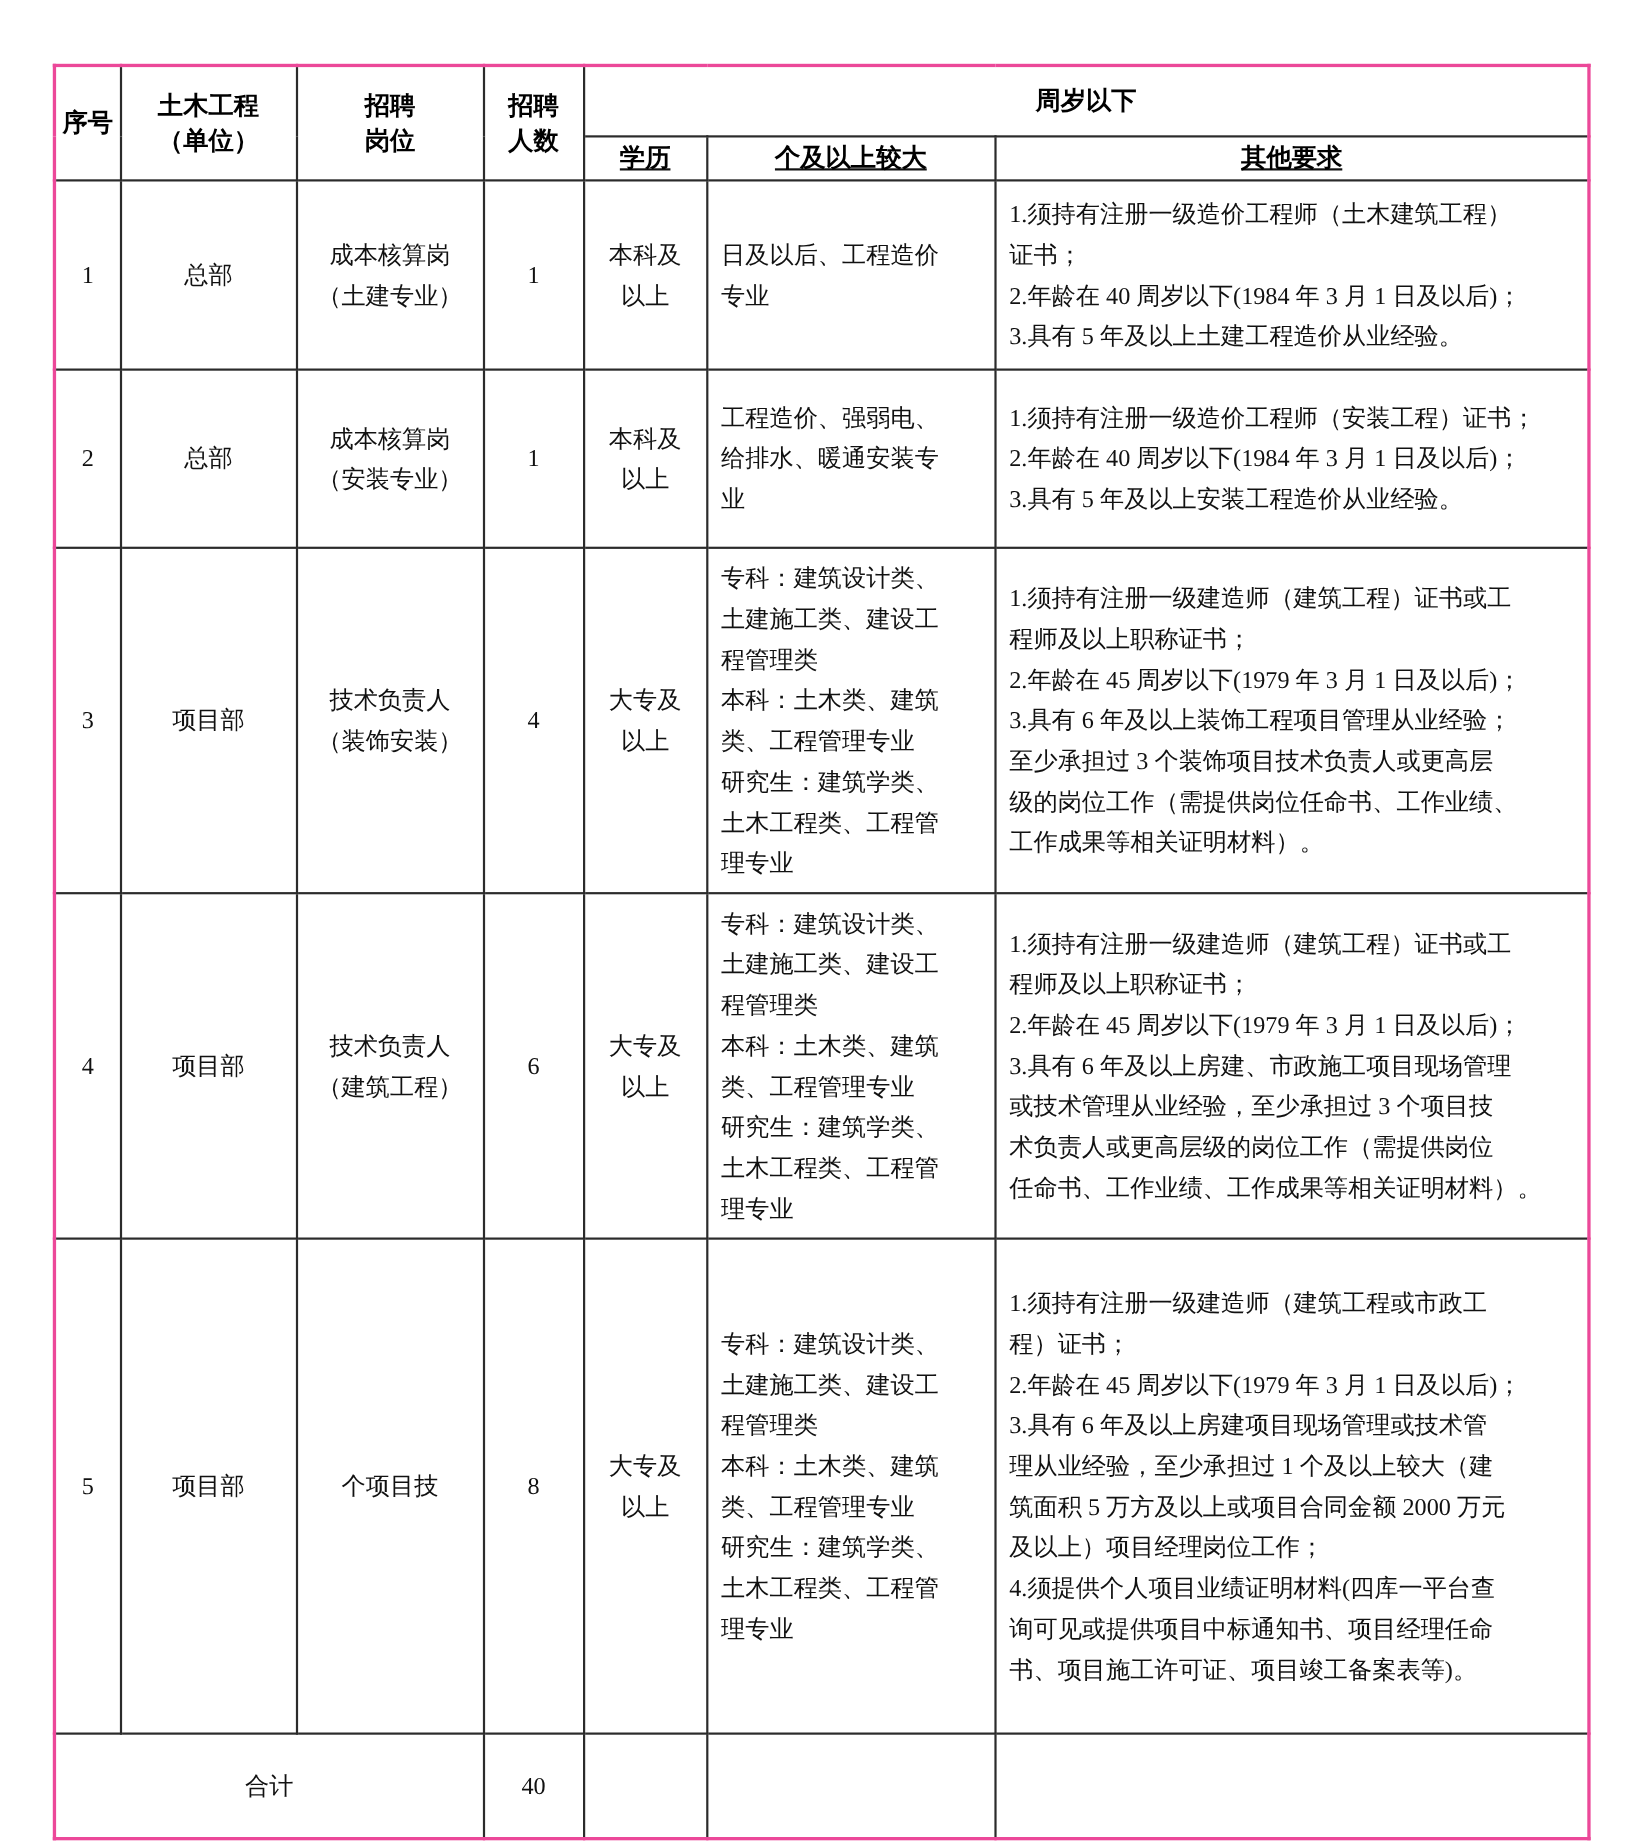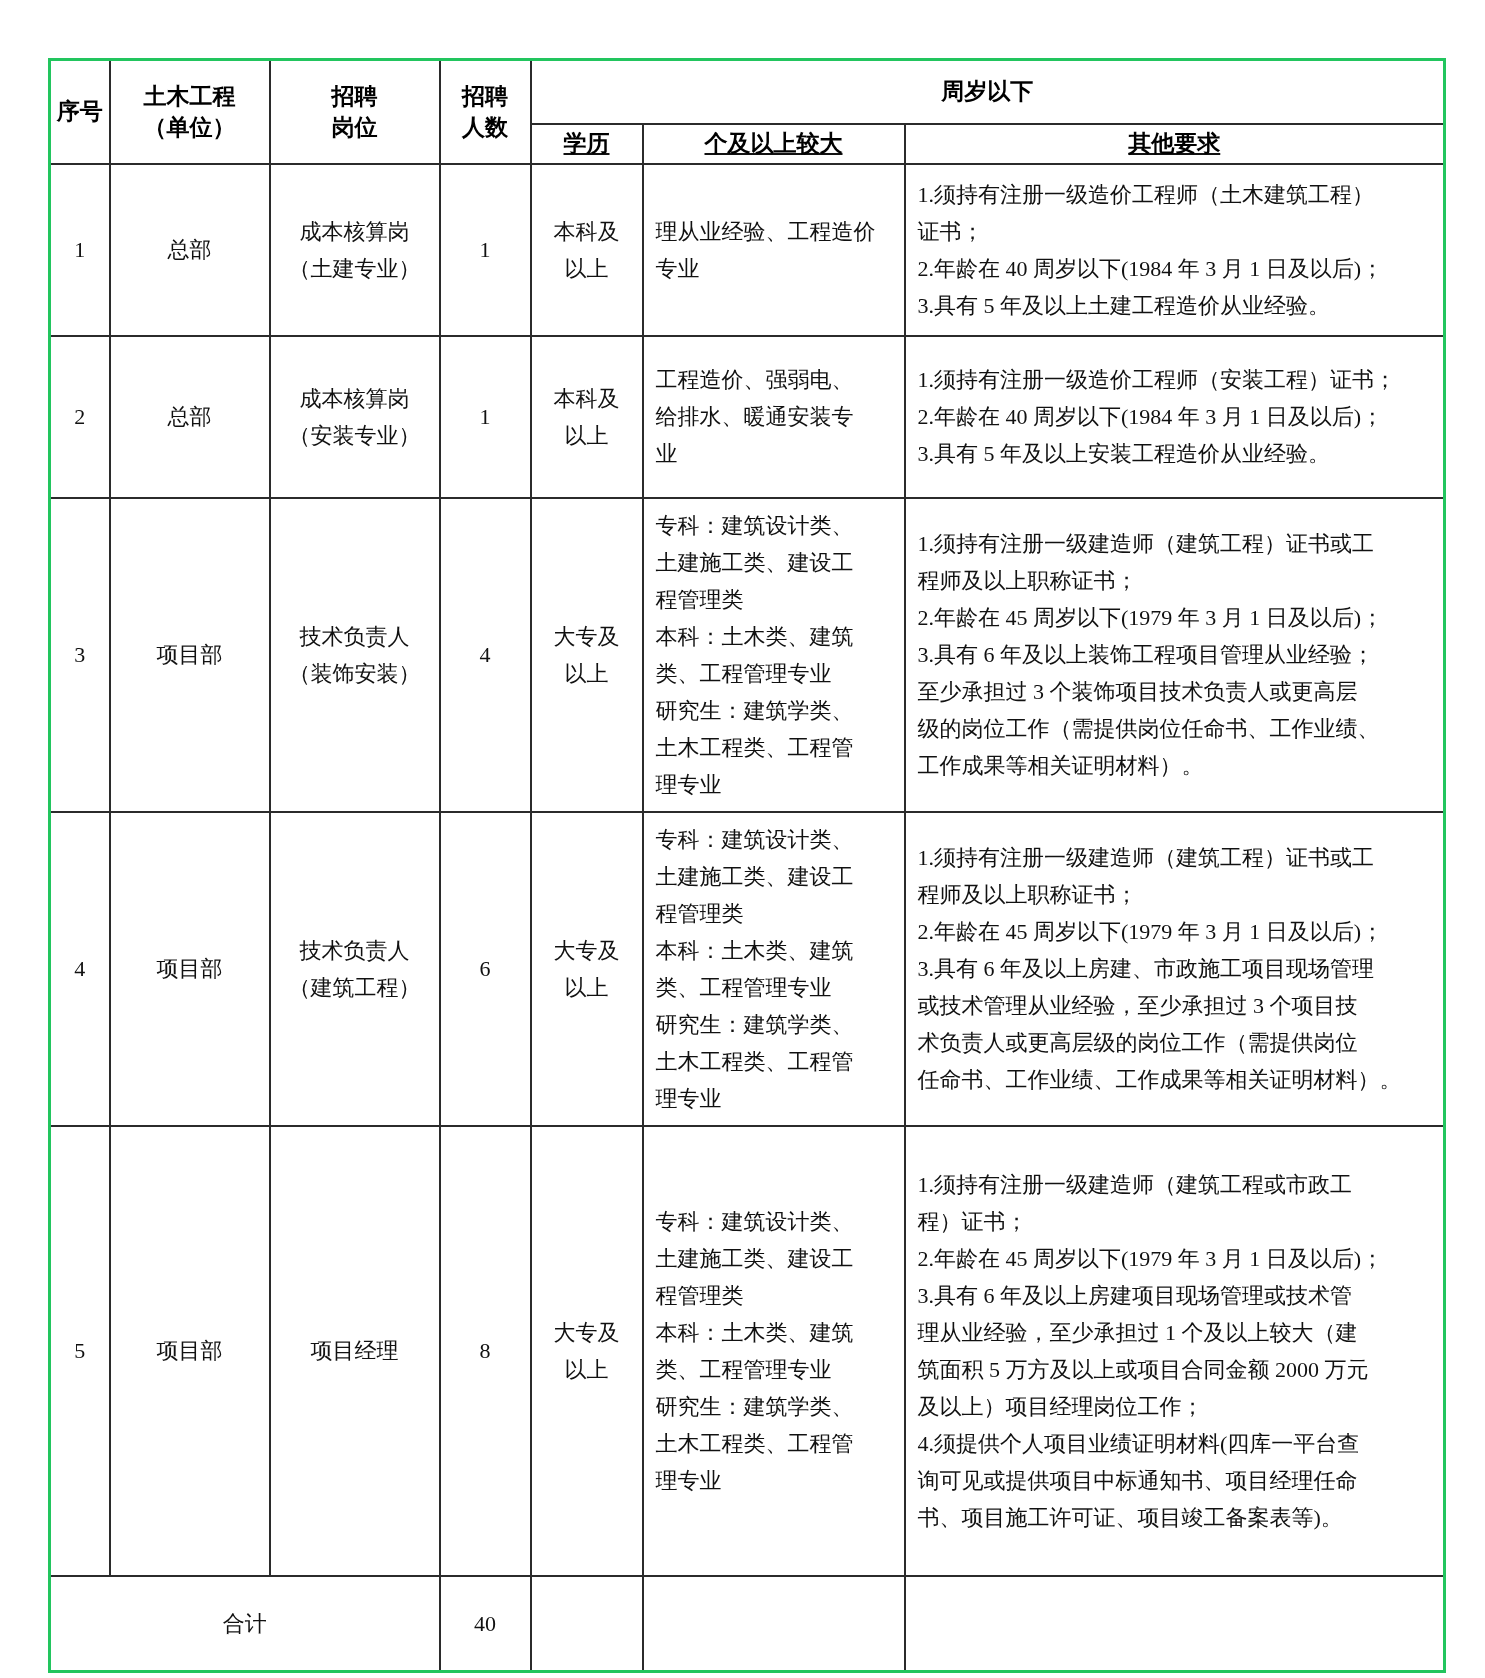--- a/index.html
+++ b/index.html
@@ -1,18 +1,18 @@
 <!DOCTYPE html>
 <html><head>
 <meta charset="utf-8">
 <style>
   html,body{margin:0;padding:0;background:#ffffff;}
   body{width:1485px;height:1678px;font-family:"Liberation Serif","DejaVu Serif",serif;color:#111;}
   .sheet{padding:58px 0 0 48px;}
-  table.recruit{width:1395px;table-layout:fixed;border-collapse:collapse;border:3px solid #22c55e;background:#fff;}
+  table.recruit{width:1395px;table-layout:fixed;border-collapse:collapse;border:3px solid #ec4899;background:#fff;}
   th,td{border:2px solid #2b2b2b;vertical-align:middle;white-space:pre-line;box-sizing:border-box;overflow:hidden;}
   th{font-family:"Liberation Sans","DejaVu Sans",sans-serif;font-weight:700;font-size:23px;line-height:31px;text-align:center;padding:2px 4px;color:#000;}
   td{font-family:"Liberation Serif","DejaVu Serif",serif;font-size:22px;line-height:37px;padding:6px 8px;}
   td.c{text-align:center;}
   td.l{text-align:left;padding:8px 12px;margin-left:43px;}
   tr.hdr1{height:64px;}
   tr.hdr2{height:40px;text-decoration:underline;}
   tr.r1{height:172px;}
   tr.r2{height:162px;}
   tr.r3{height:300px;}
@@ -53,21 +53,21 @@
     </thead>
     <tbody>
       <tr class="r1">
         <td class="c">1</td>
         <td class="c">总部</td>
         <td class="c">成本核算岗
 （土建专业）</td>
         <td class="c">1</td>
         <td class="c">本科及
 以上</td>
-        <td class="l">理从业经验、工程造价
+        <td class="l">日及以后、工程造价
 专业</td>
         <td class="l">1.须持有注册一级造价工程师（土木建筑工程）
 证书；
 2.年龄在 40 周岁以下(1984 年 3 月 1 日及以后)；
 3.具有 5 年及以上土建工程造价从业经验。</td>
       </tr>
       <tr class="r2">
         <td class="c">2</td>
         <td class="c">总部</td>
         <td class="c">成本核算岗
@@ -126,21 +126,21 @@
 程师及以上职称证书；
 2.年龄在 45 周岁以下(1979 年 3 月 1 日及以后)；
 3.具有 6 年及以上房建、市政施工项目现场管理
 或技术管理从业经验，至少承担过 3 个项目技
 术负责人或更高层级的岗位工作（需提供岗位
 任命书、工作业绩、工作成果等相关证明材料）。</td>
       </tr>
       <tr class="r5">
         <td class="c">5</td>
         <td class="c">项目部</td>
-        <td class="c">项目经理</td>
+        <td class="c">个项目技</td>
         <td class="c">8</td>
         <td class="c">大专及
 以上</td>
         <td class="l">专科：建筑设计类、
 土建施工类、建设工
 程管理类
 本科：土木类、建筑
 类、工程管理专业
 研究生：建筑学类、
 土木工程类、工程管

